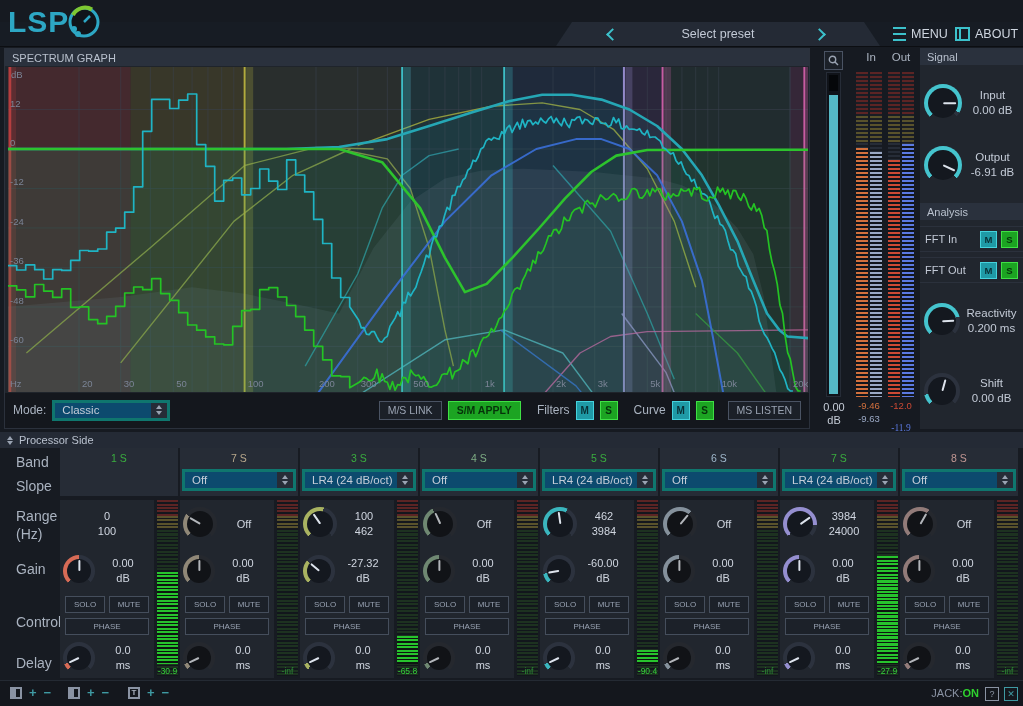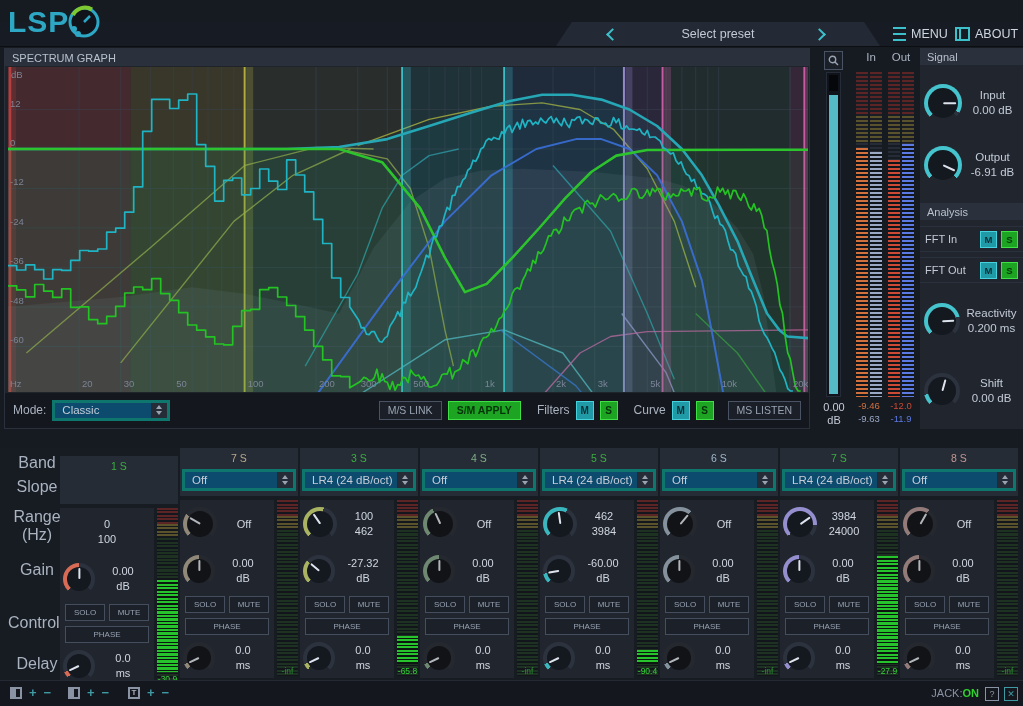--- a/index.html
+++ b/index.html
@@ -69,21 +69,21 @@
   .knob:after{content:"";position:absolute;inset:4px;background:#14181f;border-radius:50%;z-index:0;}
   .knob .ind{position:absolute;left:calc(50% - 1.2px);top:50%;width:2.4px;height:34%;background:#dde3ec;border-radius:2px;
        transform-origin:50% 0;transform:rotate(calc(var(--i) + 180deg));z-index:1;}
   
   .proc-hdr{position:absolute;left:0px;top:432px;width:1023px;height:16px;background:#242a35;display:flex;align-items:center;gap:6px;padding-left:7px;box-sizing:border-box;}
   .proc-hdr .t{font-size:11px;color:#b9c1ce;}
   .updn{display:flex;flex-direction:column;gap:1px;}
   .updn i{display:block;width:0;height:0;border-left:3.5px solid transparent;border-right:3.5px solid transparent;}
   .updn i.up{border-bottom:4px solid #9aa3b2;} .updn i.dn{border-top:4px solid #9aa3b2;}
   .proc{position:absolute;left:0;top:448px;width:1023px;height:232px;background:#171b22;}
-  .rowlbl{position:absolute;left:8px;width:58px;text-align:center;font-size:16px;color:#aab3c0;}
+  .rowlbl{position:absolute;left:16px;width:58px;font-size:14px;color:#aab3c0;}
   .band{position:absolute;top:0;width:120px;height:228px;}
   .bhead{position:absolute;left:0;top:0;width:118px;height:48px;background:#262c36;}
   .bname{height:20px;display:flex;align-items:center;justify-content:center;font-size:10.5px;}
   .bslope{padding:1px 2px;}
   .bbody{position:absolute;left:0;top:52px;width:94px;background:#21262e;}
   .brow{display:flex;align-items:center;padding:0 3px;box-sizing:border-box;}
   .brow .vals{flex:1;text-align:center;font-size:11px;color:#d0d6e0;line-height:15px;}
   .sbtn{height:15px;border:1px solid #454e5c;background:#1c2129;color:#98a2b2;font-size:8px;
        display:inline-flex;align-items:center;justify-content:center;flex:1;}
   .bmeter{position:absolute;left:97px;top:52px;width:21px;height:176px;background:#14171d;}
@@ -298,21 +298,21 @@
       </div>
       <div class="vmcol" style="left: 902px;">
         <div class="mz" style="top:0;height:44px;background:repeating-linear-gradient(to bottom,#5c2424 0 2.5px,#1a1d24 2.5px 4px)"></div>
         <div class="mz" style="top:44px;height:27px;background:repeating-linear-gradient(to bottom,#59522b 0 2.5px,#1a1d24 2.5px 4px)"></div>
         <div class="mz" style="top:71px;bottom:0;background:repeating-linear-gradient(to bottom,#262c37 0 2.5px,#171b22 2.5px 4px)"></div>
         <div class="mz" style="top:72px;bottom:0;background:repeating-linear-gradient(to bottom,#5b79e0 0 2.5px,#10141b 2.5px 4px)"></div>
       </div>
       <div class="mval" style="left: 854px; top: 400px; color: rgb(210, 112, 61);">-9.46</div>
       <div class="mval" style="left: 886px; top: 400px; color: rgb(204, 73, 52);">-12.0</div>
       <div class="mval" style="left: 854px; top: 413px; color: rgb(154, 168, 196);">-9.63</div>
-      <div class="mval" style="left: 886px; top: 413px; color: rgb(91, 121, 224);">-11.9</div>
+      <div class="mval" style="left: 886px; top: 423px; color: rgb(91, 121, 224); font-family: Liberation Serif, serif;">-11.9</div>
     </div>
 
   <div class="side">
     <div class="panel-hdr" style="position:absolute;left:0;top:0;width:103px;box-sizing:border-box">Signal</div>
     <div class="srow" style="top:30px;height:50px">
       <div class="knob" id="k-input" style="width: 38px; height: 38px; margin-left: 4px; --c: #45c4ce; --a: 256.5deg;">
           <span class="ind" style="--i: 90deg;"></span>
         </div>
       <div class="stext">
         <span class="n">Input</span>
@@ -352,30 +352,37 @@
       <div class="knob" id="k-shift" style="width: 36px; height: 36px; margin-left: 4px; --c: #45c4ce; --a: 32.4deg;">
           <span class="ind" style="--i: 15deg;"></span>
         </div>
       <div class="stext">
         <span class="n">Shift</span>
         <span class="v">0.00 dB</span>
       </div>
     </div>
   </div>
 
+  <div class="proc-hdr">
+    <span class="updn">
+        <i class="up"></i>
+        <i class="dn"></i>
+      </span>
+    <span class="t">Processor Side</span>
+  </div>
 
   <div class="proc" id="proc">
     <div class="rowlbl" style="top:6px">Band</div>
     <div class="rowlbl" style="top:30px">Slope</div>
     <div class="rowlbl" style="top:60px">Range</div>
     <div class="rowlbl" style="top:78px">(Hz)</div>
     <div class="rowlbl" style="top:113px">Gain</div>
     <div class="rowlbl" style="top:166px">Controls</div>
     <div class="rowlbl" style="top:207px">Delay</div>
-  <div class="band" style="left: 60px; margin-top: 8px;">
+  <div class="band" style="left: 60px;">
         <div class="bhead">
           <div class="bname" style="color:#3aae3f">1 S</div>
         </div>
         <div class="bbody">
           <div class="brow" style="height:48px">
             <div class="vals">0<br>100</div>
           </div>
           <div class="brow" style="height:46px">
             <div class="knob" style="width:32px;height:32px;--c:#d76b56;--a:135deg">
               <span class="ind" style="--i:0deg"></span>

